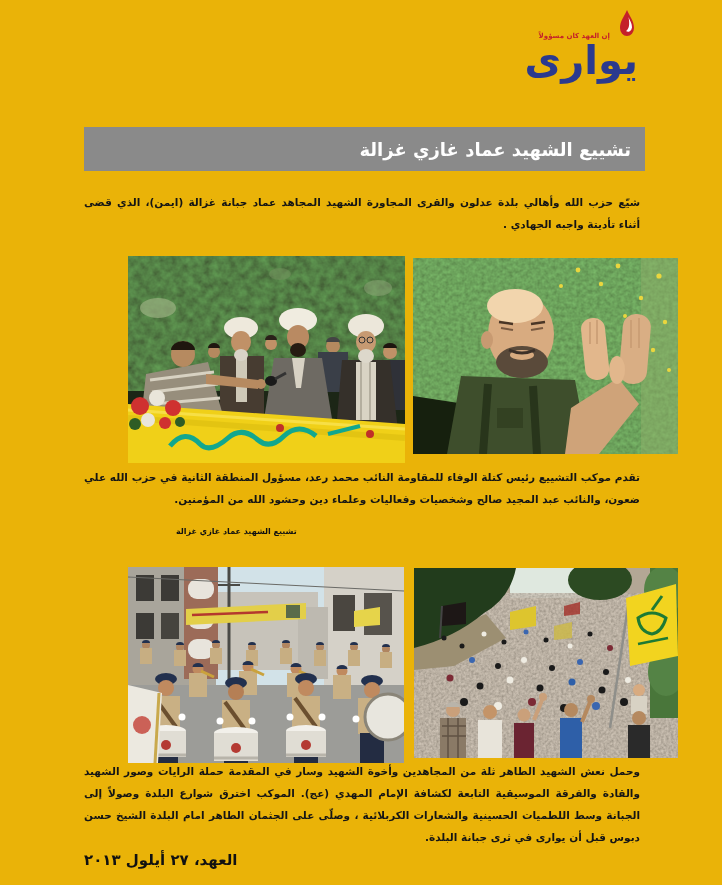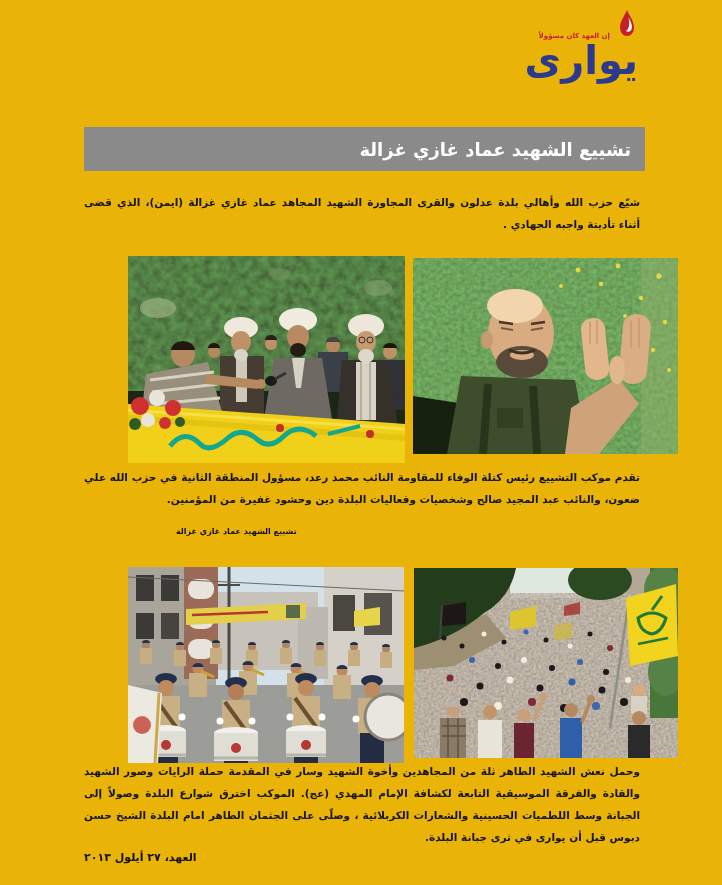--- a/index.html
+++ b/index.html
@@ -27,42 +27,42 @@
   .photo-caption{position:absolute;left:176px;top:527px;font-size:8px;font-weight:700;color:#111;
                  direction:rtl;white-space:nowrap;}
   
   .photo{position:absolute;overflow:hidden;background:#444;}
   .photo svg{display:block;width:100%;height:100%;}
   .ph1{left:88px;top:240px;width:277px;height:207px;}
   .ph2{left:373px;top:242px;width:265px;height:196px;}
   .ph3{left:88px;top:551px;width:276px;height:196px;}
   .ph4{left:374px;top:552px;width:264px;height:190px;}
   
-  .footer{position:absolute;left:84px;top:851px;font-size:11px;font-weight:700;color:#111;
+  .footer{position:absolute;left:84px;top:851px;font-size:15px;font-weight:700;color:#111;
           direction:rtl;white-space:nowrap;}
 </style>
 </head>
 <body>
 
 <div class="page">
 
   <div class="masthead">
     <svg class="flame" viewBox="0 0 14 28">
       <path d="M7,0 C10,7 14,11 14,18 A7,8 0 0 1 0,18 C0,11 4,7 7,0 Z" fill="#c4202a"></path>
       <path d="M8.5,7 C10,11 12,13 12,17.5 A4,5 0 0 1 6,21 C9,19 10,15 8.5,7 Z" fill="#ffffff"></path>
     </svg>
     <div class="tagline">إن العهد كان مسؤولاً</div>
     <div class="logo-word">يوارى</div>
   </div>
 
   <div class="title-bar">
     <span>تشييع الشهيد عماد غازي غزالة</span>
   </div>
 
-  <div class="para p-intro">شيّع حزب الله وأهالي بلدة عدلون والقرى المجاورة الشهيد المجاهد عماد غازي غزالة (ايمن)، الذي قضى أثناء تأديتة واجبه الجهادي .</div>
+  <div class="para p-intro">شيّع حزب الله وأهالي بلدة عدلون والقرى المجاورة الشهيد المجاهد عماد جبانة غزالة (ايمن)، الذي قضى أثناء تأديتة واجبه الجهادي .</div>
 
   <figure class="photo ph1">
     <svg viewBox="0 0 277 207" preserveAspectRatio="none">
       <defs>
         <filter id="nf1" x="0" y="0" width="100%" height="100%">
           <feTurbulence type="fractalNoise" baseFrequency="0.12" numOctaves="3" seed="7"></feTurbulence>
           <feColorMatrix type="matrix" values="0.10 0 0 0 0.05  0.35 0 0 0 0.08  0.08 0 0 0 0.03  0 0 0 0 0.9"></feColorMatrix>
         </filter>
       </defs>
       <rect width="277" height="207" fill="#1c2616"></rect>
@@ -193,21 +193,21 @@
         <line x1="177" y1="64" x2="177" y2="86" stroke="#c69a72" stroke-width="1.5"></line>
         <line x1="184" y1="62" x2="184" y2="86" stroke="#c69a72" stroke-width="1.5"></line>
         <rect x="208" y="56" width="28" height="70" rx="13" fill="#d9ae84" transform="rotate(5 222 90)"></rect>
         <line x1="218" y1="62" x2="218" y2="90" stroke="#c69a72" stroke-width="1.5"></line>
         <line x1="226" y1="60" x2="226" y2="90" stroke="#c69a72" stroke-width="1.5"></line>
         <ellipse cx="204" cy="112" rx="8" ry="14" fill="#e2b78c"></ellipse>
       </g>
     </svg>
   </figure>
 
-  <div class="para p-body">تقدم موكب التشييع رئيس كتلة الوفاء للمقاومة النائب محمد رعد، مسؤول المنطقة الثانية في حزب الله علي ضعون، والنائب عبد المجيد صالح وشخصيات وفعاليات البلدة دين وحشود غفيرة من المؤمنين.</div>
+  <div class="para p-body">تقدم موكب التشييع رئيس كتلة الوفاء للمقاومة النائب محمد رعد، مسؤول المنطقة الثانية في حزب الله علي ضعون، والنائب عبد المجيد صالح وشخصيات وفعاليات وعلماء دين وحشود الله من المؤمنين.</div>
 
   <div class="photo-caption">تشييع الشهيد عماد غازي غزالة</div>
 
   <figure class="photo ph3">
     <svg viewBox="0 0 276 196" preserveAspectRatio="none">
       <rect width="276" height="196" fill="#d2e2e8"></rect>
       <rect x="80" y="25" width="110" height="78" fill="#c7c3ba"></rect>
 
       <rect x="0" y="0" width="88" height="135" fill="#a9a59b"></rect>
       <rect x="8" y="8" width="18" height="26" fill="#3c3a36"></rect>

